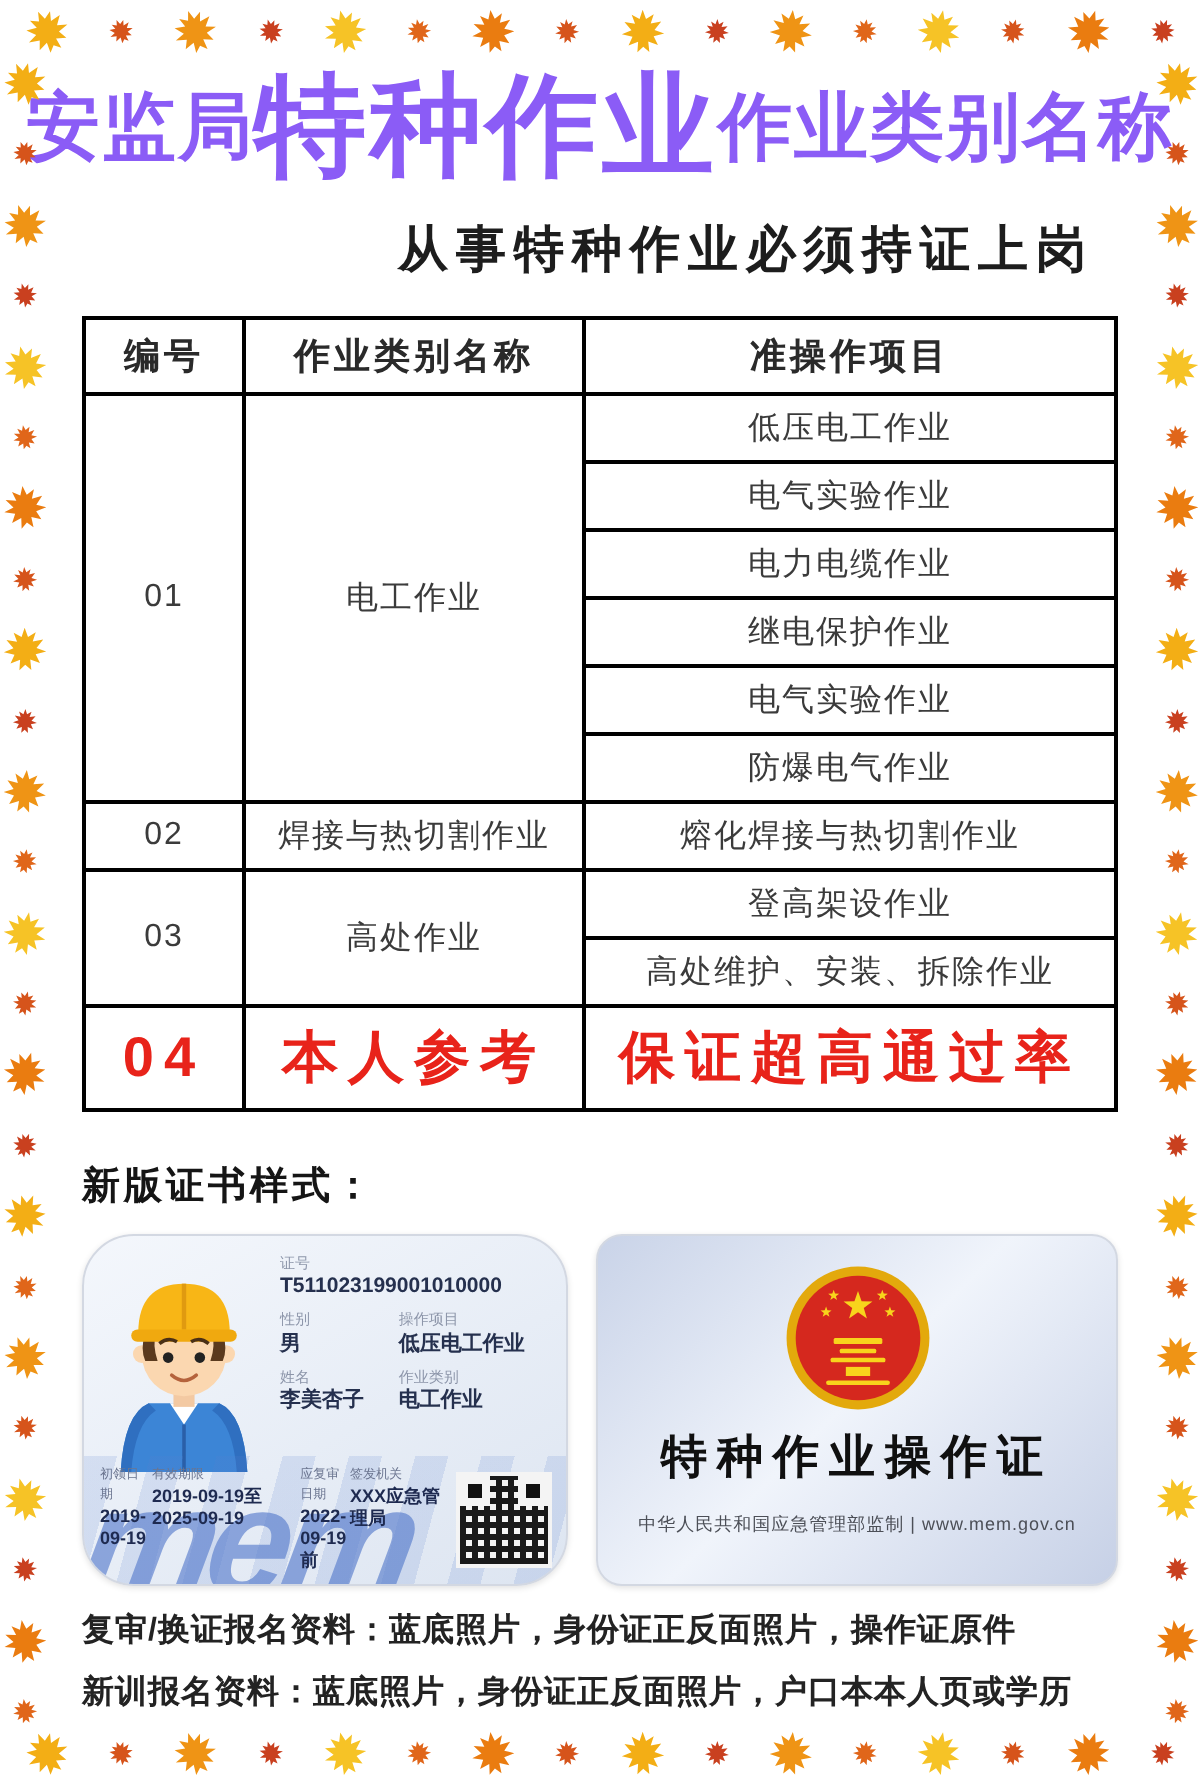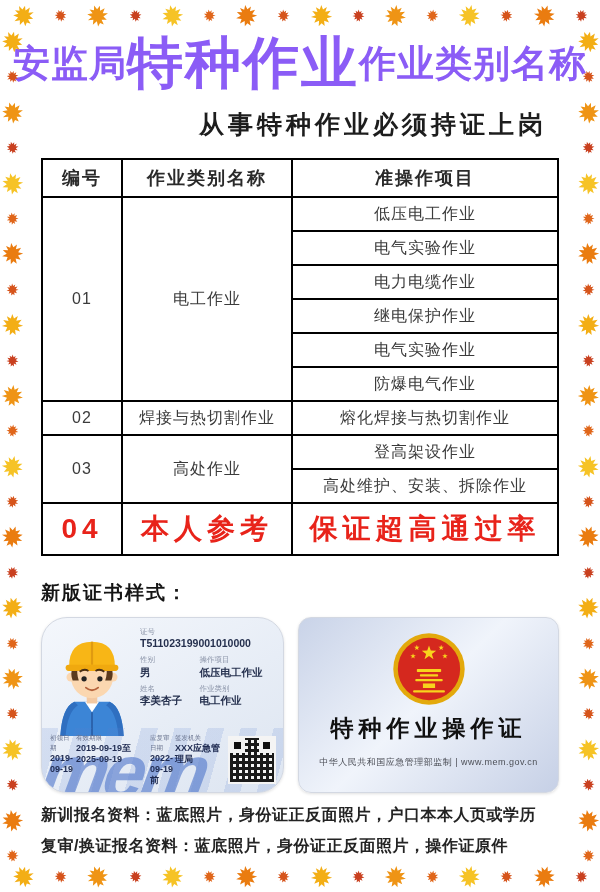--- a/index.html
+++ b/index.html
@@ -494,18 +494,18 @@
           <rect x="42" y="69" width="16" height="6" fill="#f8d41c"></rect>
           <rect x="29" y="78" width="42" height="3" rx="1.5" fill="#f8d41c"></rect>
         </svg>
         <div class="cr-title">特种作业操作证</div>
         <div class="cr-footer">中华人民共和国应急管理部监制 | www.mem.gov.cn</div>
       </div>
 
     </div>
 
     <div class="notes">
+      <p><b>复审/换证报名资料：</b><span>蓝底照片，身份证正反面照片，操作证原件</span></p>
       <p><b>新训报名资料：</b><span>蓝底照片，身份证正反面照片，户口本本人页或学历</span></p>
-      <p><b>复审/换证报名资料：</b><span>蓝底照片，身份证正反面照片，操作证原件</span></p>
     </div>
 
   </div>
 </div>
 
 </body></html>

